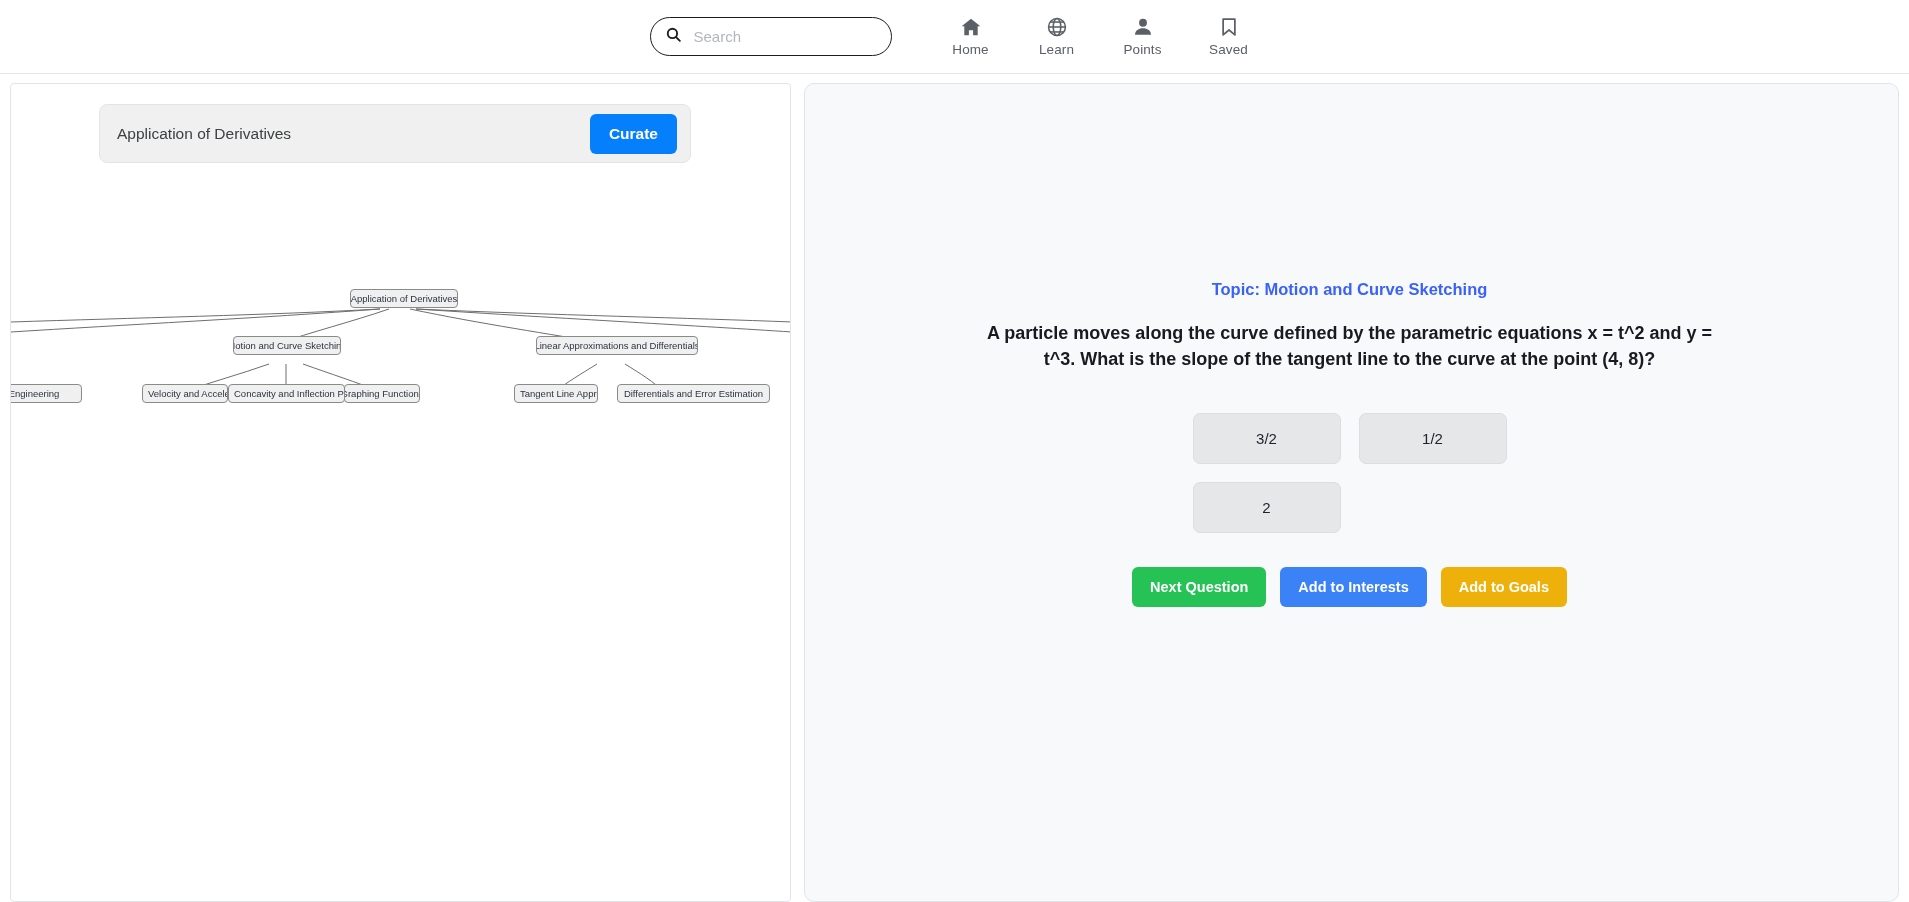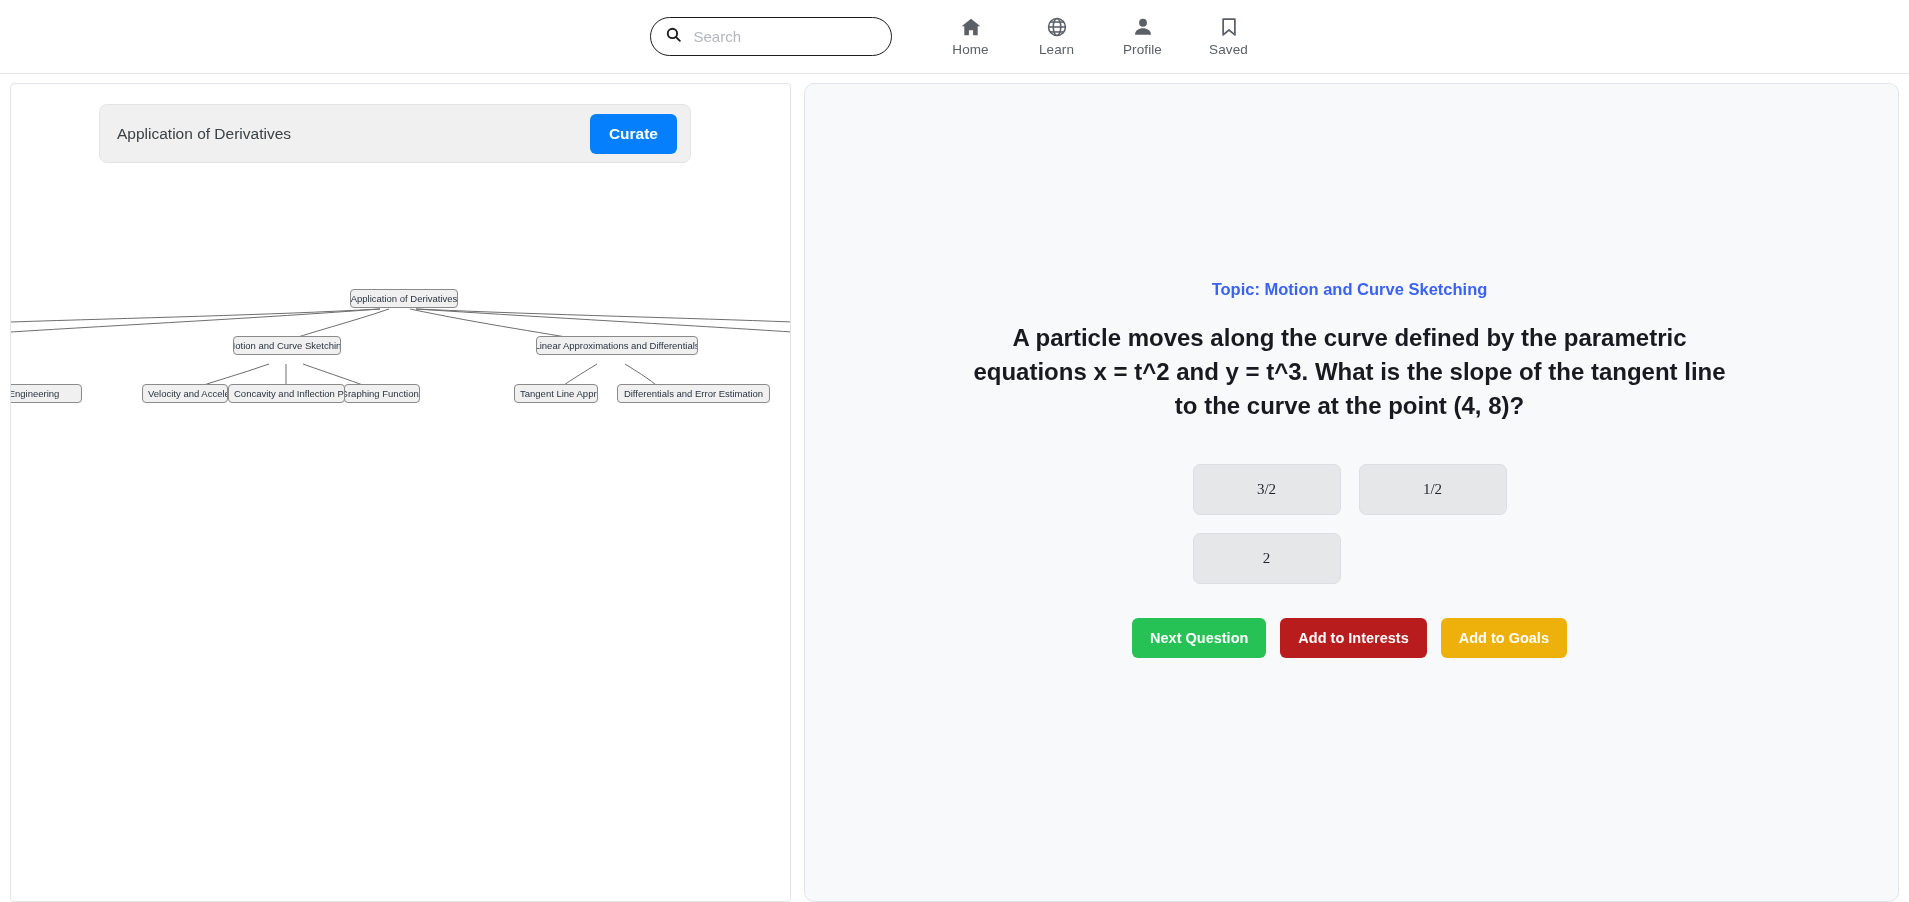--- a/index.html
+++ b/index.html
@@ -145,21 +145,21 @@
     flex-direction: column;
     align-items: center;
   }
   .quiz-topic {
     font-size: 16.5px;
     font-weight: bold;
     color: #3b62f6;
     margin-bottom: 22px;
   }
   .quiz-question {
-    font-size: 24px;
+    font-size: 18px;
     font-weight: bold;
     color: #181a1f;
     text-align: center;
     line-height: 1.42;
     width: 760px;
   }
   .options {
     margin-top: 41px;
     display: grid;
     grid-template-columns: 148px 148px;
@@ -169,21 +169,21 @@
     height: 51px;
     background: #e5e7e9;
     border: 1px solid #dcdfe2;
     border-radius: 7px;
     display: flex;
     align-items: center;
     justify-content: center;
     font-size: 15px;
     color: #1f2228;
     cursor: pointer;
-    font-family: Liberation Serif, serif;
+    font-family: Liberation Sans, sans-serif;
   }
   .actions {
     margin-top: 34px;
     display: flex;
     gap: 14px;
   }
   .action-btn {
     border: none;
     border-radius: 6px;
     color: #ffffff;
@@ -233,21 +233,21 @@
       <span class="nav-label">Learn</span>
     </div>
 
     <div class="nav-item">
       <span class="nav-icon">
         <svg width="22" height="22" viewBox="0 0 24 24" fill="#5b6067">
           <circle cx="12" cy="7.3" r="4.3"></circle>
           <path d="M3.3 20.5c0-4.6 3.9-7.1 8.7-7.1s8.7 2.5 8.7 7.1z"></path>
         </svg>
       </span>
-      <span class="nav-label">Profile</span>
+      <span class="nav-label">Points</span>
     </div>
 
     <div class="nav-item">
       <span class="nav-icon">
         <svg width="22" height="22" viewBox="0 0 24 24" fill="none" stroke="#5b6067" stroke-width="1.9" stroke-linejoin="round">
           <path d="M5.6 3.4h12.8v17.2L12 15.3 5.6 20.6z"></path>
         </svg>
       </span>
       <span class="nav-label">Saved</span>
     </div>
@@ -307,20 +307,20 @@
       <div class="quiz-question">A particle moves along the curve defined by the parametric equations x = t^2 and y = t^3. What is the slope of the tangent line to the curve at the point (4, 8)?</div>
 
       <div class="options">
         <div class="option">3/2</div>
         <div class="option">1/2</div>
         <div class="option">2</div>
       </div>
 
       <div class="actions">
         <button class="action-btn" style="background: rgb(39, 194, 85);">Next Question</button>
-        <button class="action-btn" style="background: #b91c1c;">Add to Interests</button>
+        <button class="action-btn" style="background: #3b82f6;">Add to Interests</button>
         <button class="action-btn" style="background: rgb(238, 176, 11);">Add to Goals</button>
       </div>
 
     </div>
   </div>
 
 </div>
 
 </body></html>

